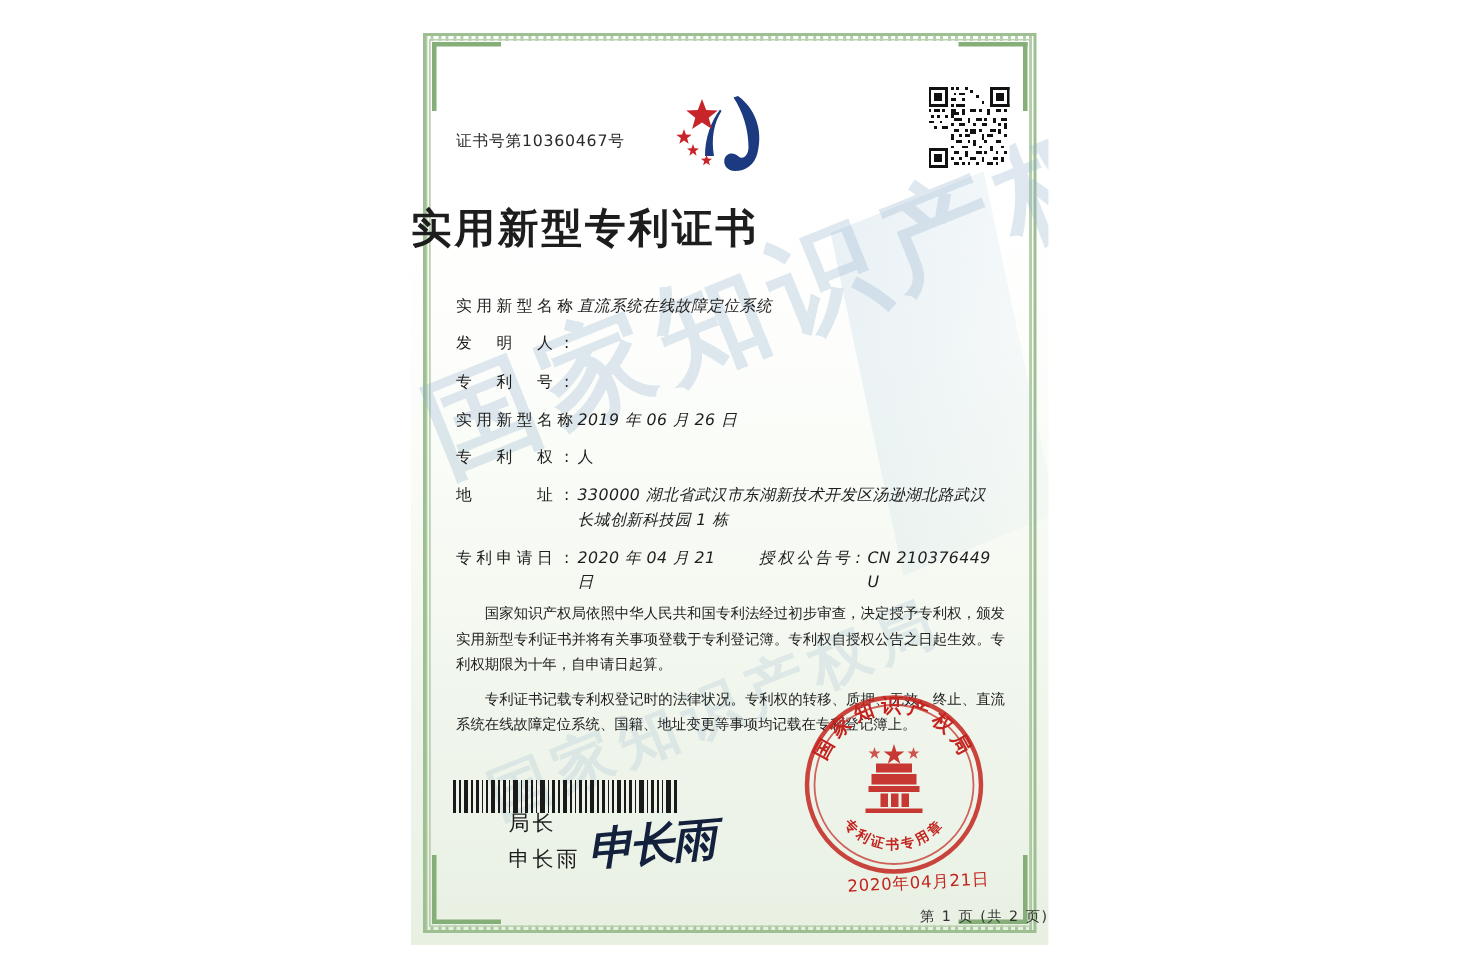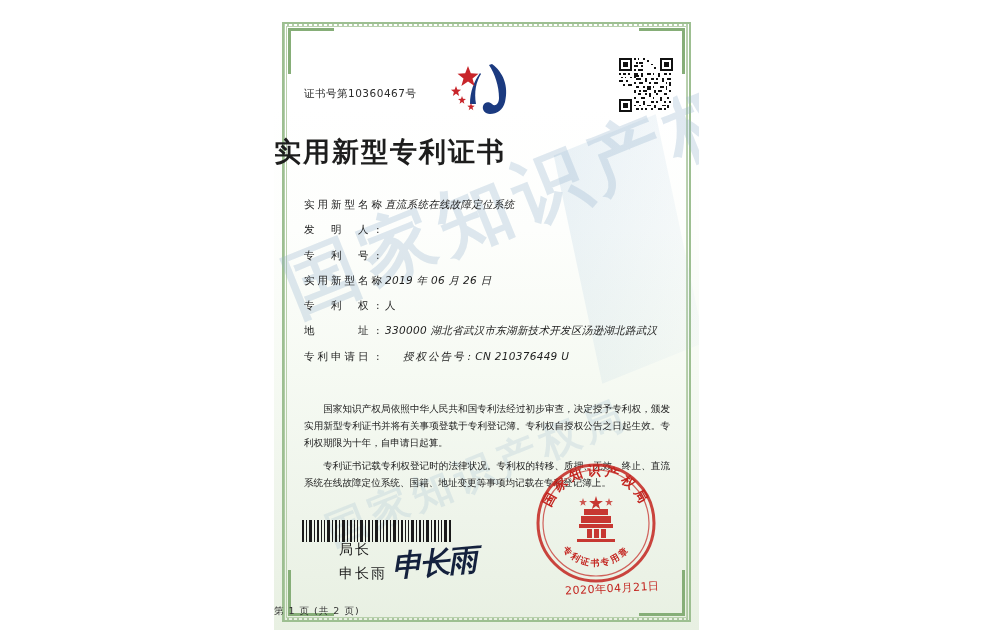--- a/index.html
+++ b/index.html
@@ -272,21 +272,21 @@
     letter-spacing: 0.5px;
     transform: rotate(-3deg);
     font-family: "DejaVu Sans", sans-serif;
   }
 
   .page-footer {
     position: absolute;
     left: 0;
     right: 0;
     bottom: 12px;
-    text-align: left;
+    text-align: right;
     font-size: 9.5px;
     color: #333;
     letter-spacing: 1px;
   }
 </style>
 </head>
 <body>
 
 <div id="certificate">
 
@@ -454,27 +454,29 @@
       <div class="field-row">
         <div class="field-label">专　利　权　人</div>
         <div class="field-colon">:</div>
       </div>
 
       <div class="field-row">
         <div class="field-label">地　　　址</div>
         <div class="field-colon">:</div>
         <div class="field-value">
           <span>330000  湖北省武汉市东湖新技术开发区汤逊湖北路武汉</span>
+          <span class="line2">长城创新科技园 1 栋</span>
         </div>
       </div>
 
       <div class="field-row">
         <div class="field-label">专利申请日</div>
         <div class="field-colon">:</div>
         <div class="field-value two-col">
+          <span>2020 年 04 月 21 日</span>
           <span class="sub-label">授权公告号</span>
           <span class="sub-colon">:</span>
           <span>CN 210376449 U</span>
         </div>
       </div>
 
     </div>
 
     <div class="paragraphs">
       <p>国家知识产权局依照中华人民共和国专利法经过初步审查，决定授予专利权，颁发实用新型专利证书并将有关事项登载于专利登记簿。专利权自授权公告之日起生效。专利权期限为十年，自申请日起算。</p>

